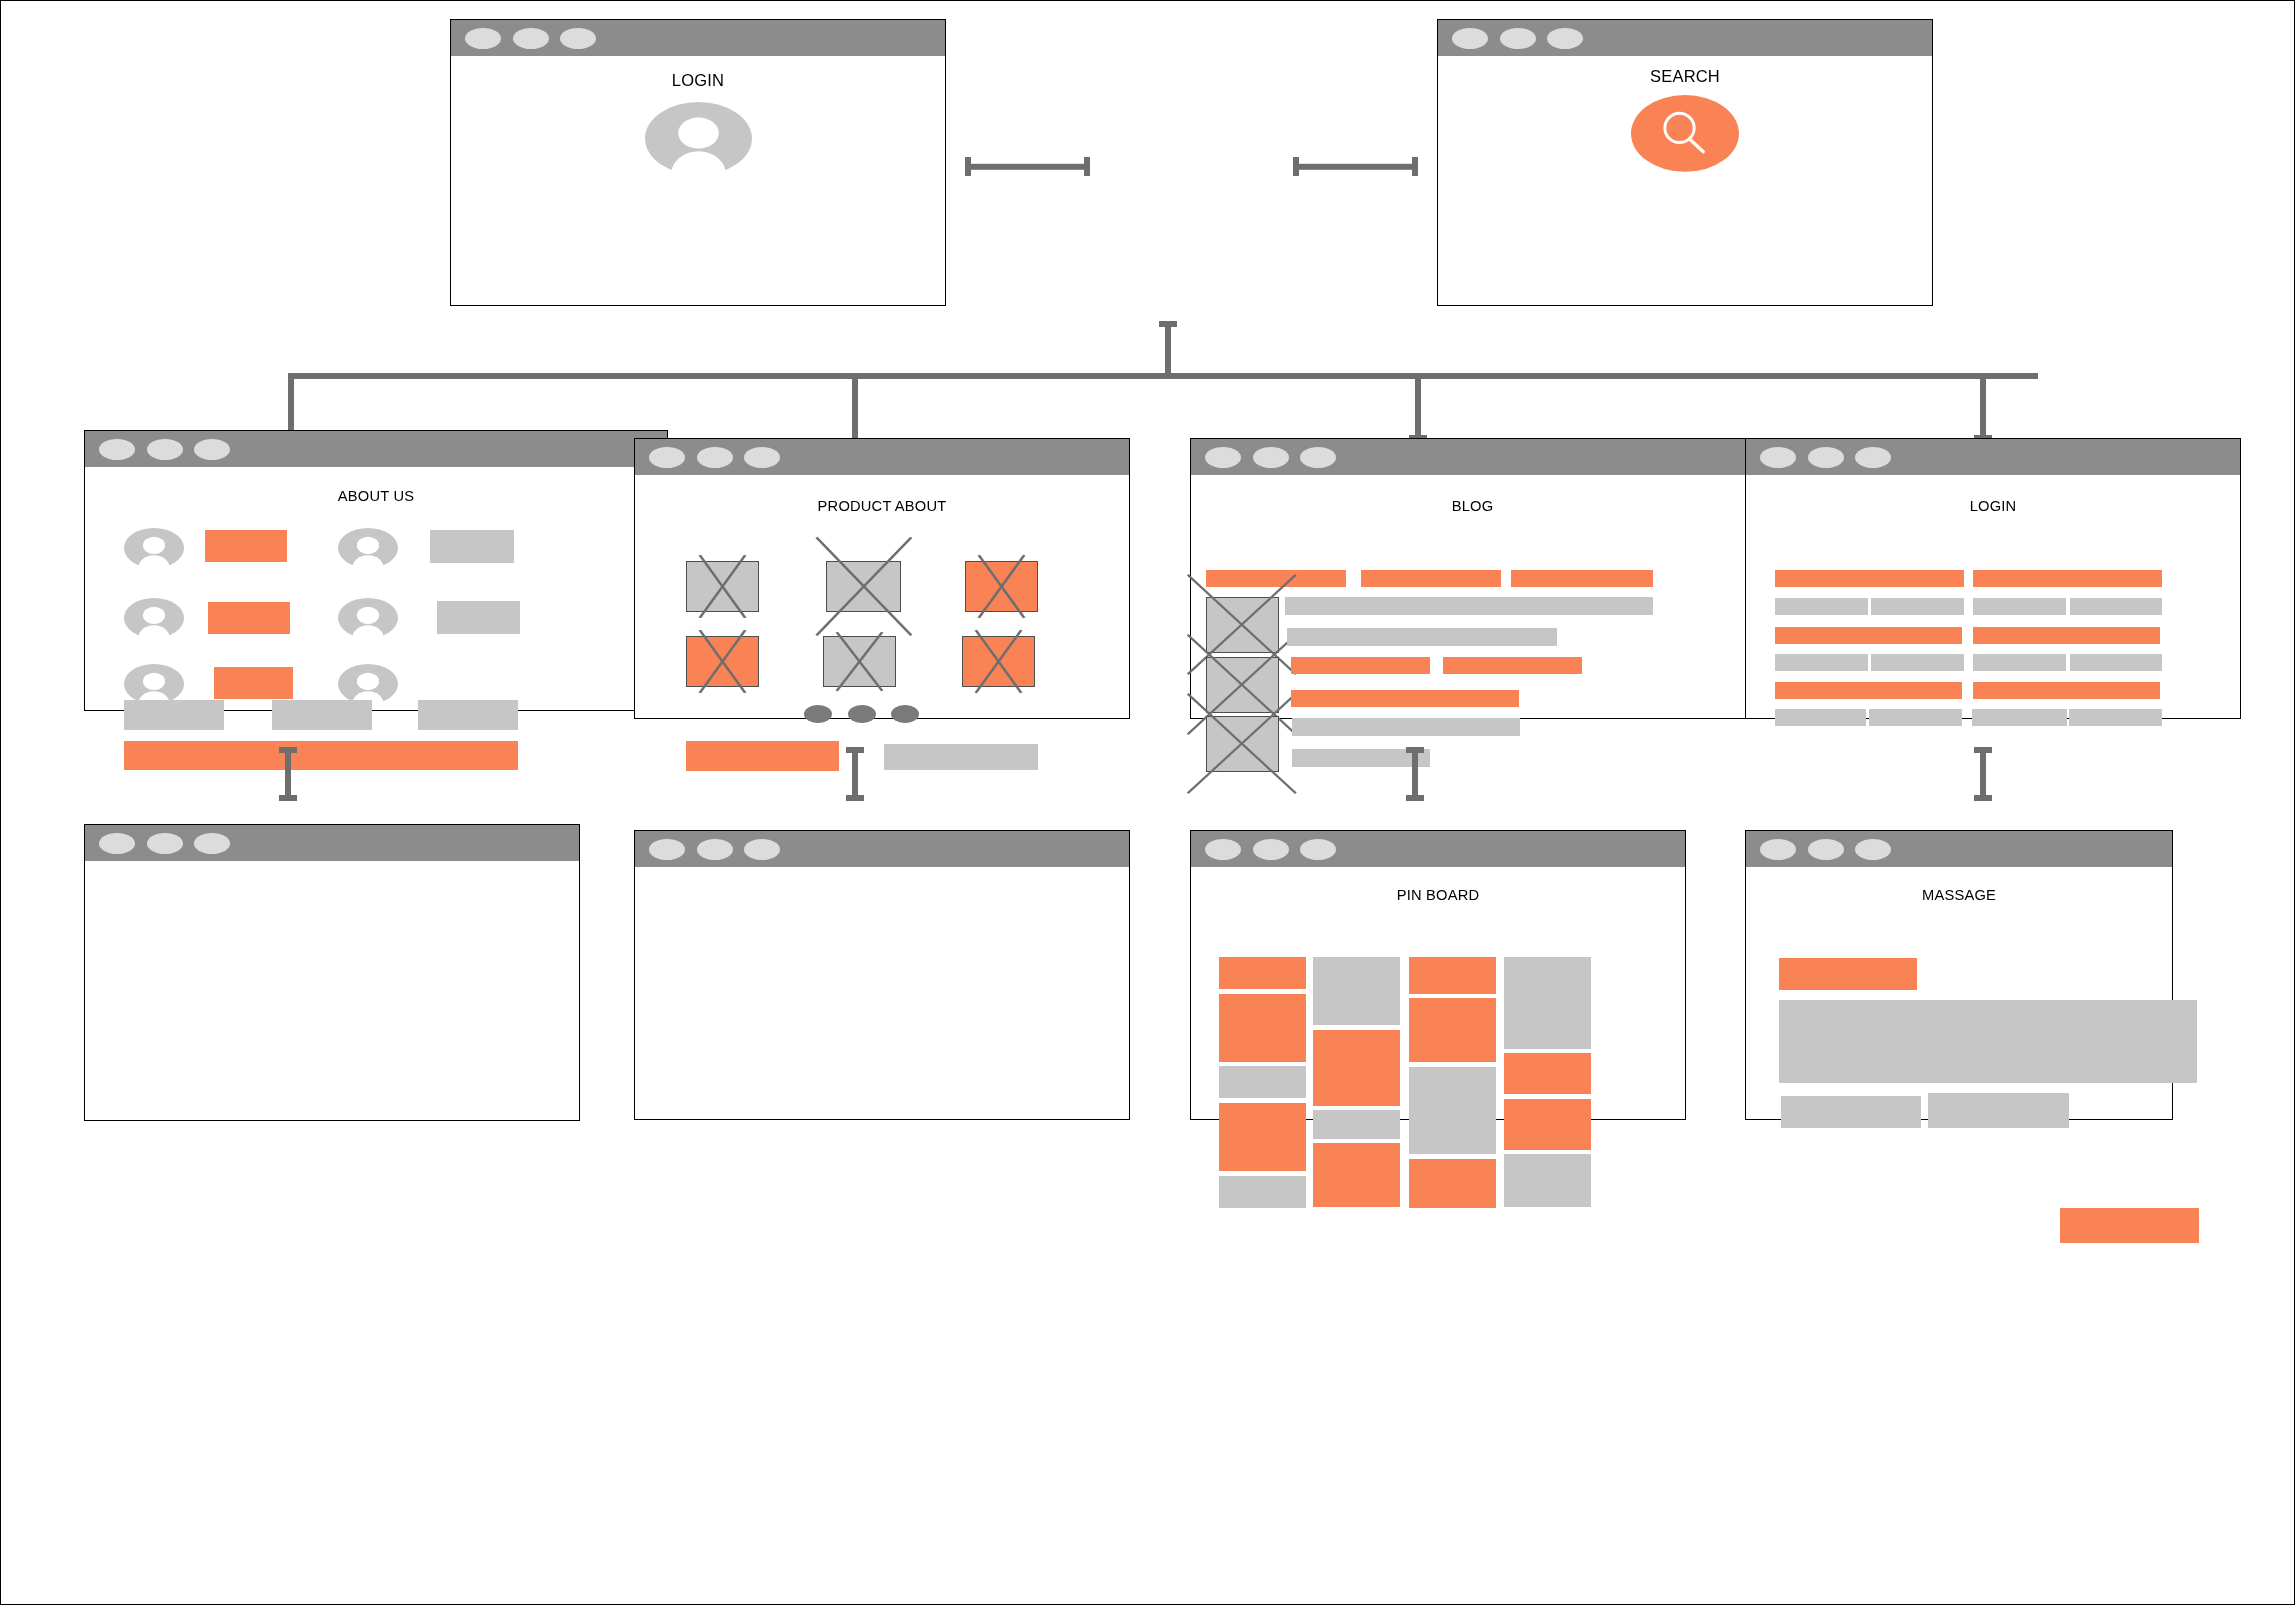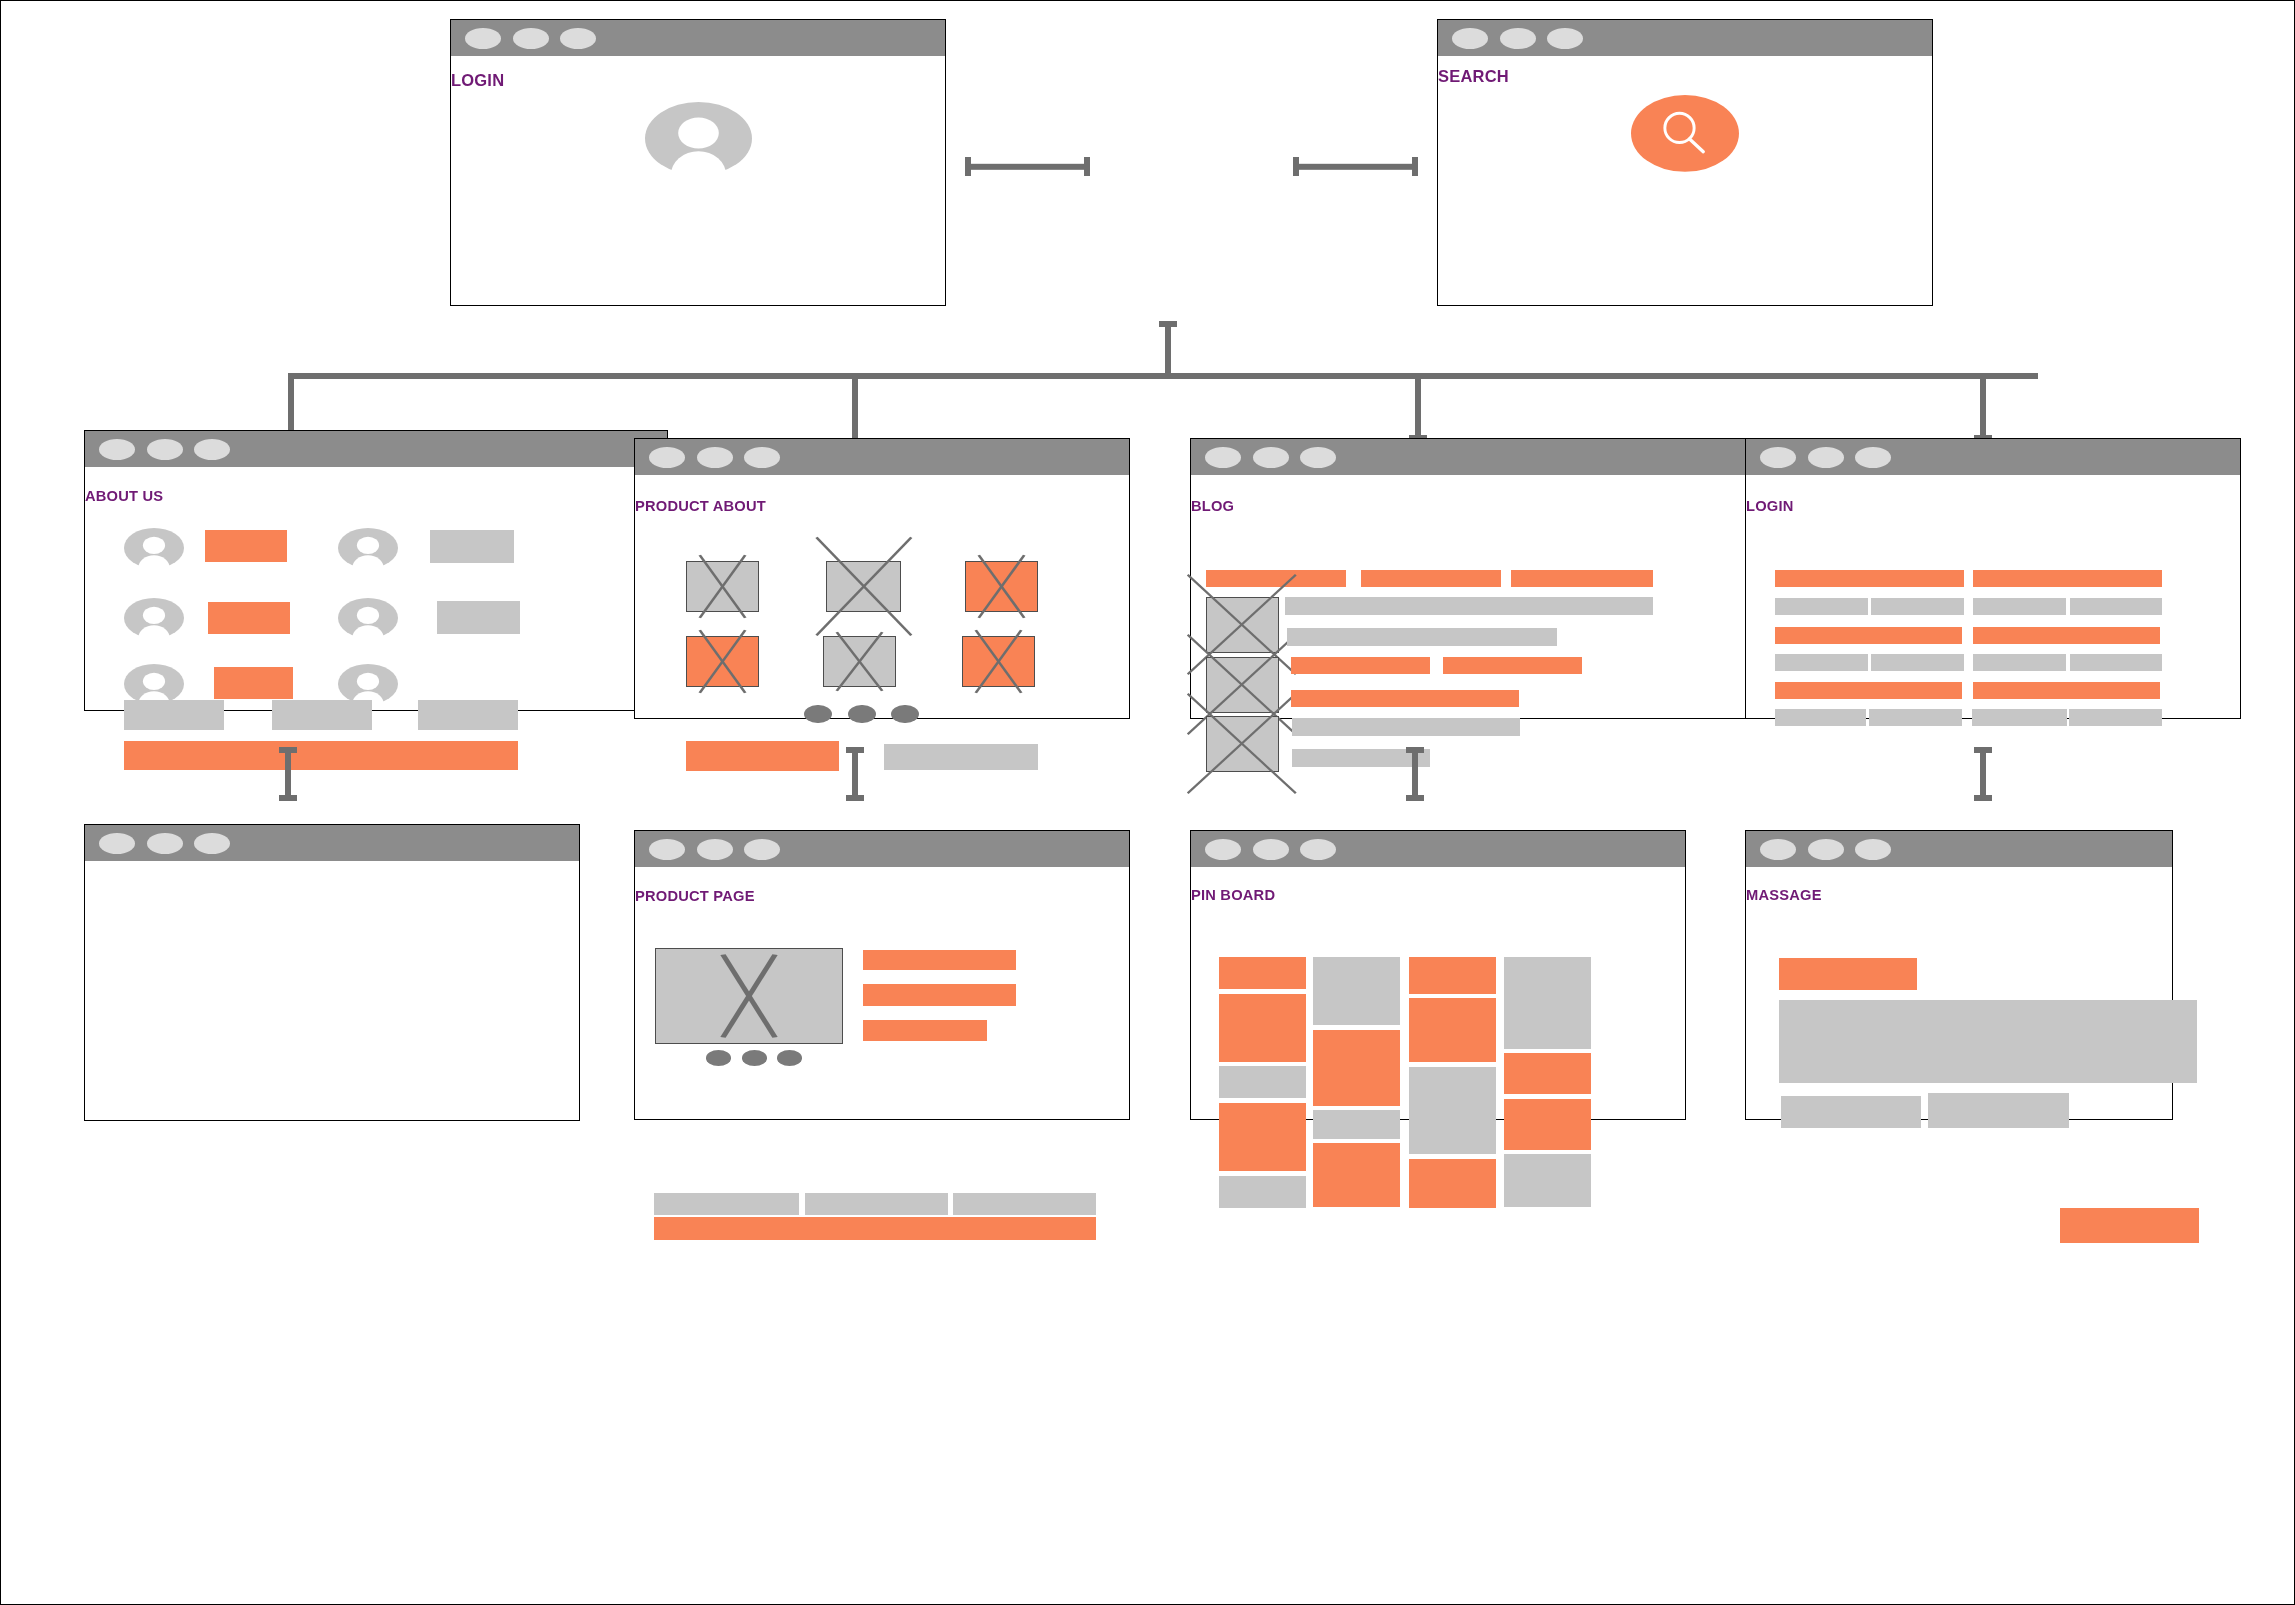--- a/index.html
+++ b/index.html
@@ -30,22 +30,23 @@
   }
   .dot{
     position:absolute;top:7.8px;width:36px;height:21px;border-radius:50%;
     background:#dcdcdc;
   }
   .dot.d1{left:13.8px;}
   .dot.d2{left:62px;}
   .dot.d3{left:109px;}
   .win-title{
     position:absolute;left:0;width:100%;
-    font-weight:700;
-    color:#701a75;
+    text-align:center;
+    font-weight:400;
+    color:#000000;
     letter-spacing:0.2px;
     font-family:"Liberation Sans", sans-serif;
   }
   .body-area{position:absolute;left:0;top:36px;width:100%;bottom:0;}
 
   
   .blk{position:absolute;box-sizing:border-box;}
   .o{background:#f98355;}
   .g{background:#c6c6c6;}
 
@@ -378,43 +379,20 @@
     <span class="dot d3"></span>
   </div>
 </div>
 
 <div class="win" style="left:634px;top:830px;width:496px;height:290px;">
   <div class="titlebar">
     <span class="dot d1"></span>
     <span class="dot d2"></span>
     <span class="dot d3"></span>
   </div>
-  <div class="body-area">
-    <div class="win-title" style="top:21px;font-size:14.7px;">PRODUCT PAGE</div>
-
-    <div class="imgph tight g" style="left:20px;top:81px;width:188px;height:96px;">
-      <svg viewBox="0 0 100 100" preserveAspectRatio="none">
-          <line x1="36" y1="6" x2="64" y2="94" stroke="#6e6e6e" stroke-width="3"></line>
-          <line x1="64" y1="6" x2="36" y2="94" stroke="#6e6e6e" stroke-width="3"></line>
-        </svg>
-    </div>
-
-    <div class="pdot" style="left:71px;top:183px;width:25px;height:15.6px;"></div>
-    <div class="pdot" style="left:107px;top:183px;width:25px;height:15.6px;"></div>
-    <div class="pdot" style="left:142px;top:183px;width:25px;height:15.6px;"></div>
-
-    <div class="blk o" style="left:228px;top:83px;width:153px;height:20px;"></div>
-    <div class="blk o" style="left:228px;top:117px;width:153px;height:22px;"></div>
-    <div class="blk o" style="left:228px;top:153px;width:124px;height:21px;"></div>
-
-    <div class="blk g" style="left:19px;top:326px;width:145px;height:22px;"></div>
-    <div class="blk g" style="left:170px;top:326px;width:143px;height:22px;"></div>
-    <div class="blk g" style="left:318px;top:326px;width:143px;height:22px;"></div>
-    <div class="blk o" style="left:19px;top:350px;width:442px;height:23px;"></div>
-  </div>
 </div>
 
 <div class="win" style="left:1190px;top:830px;width:496px;height:290px;padding-left:48px;">
   <div class="titlebar">
     <span class="dot d1"></span>
     <span class="dot d2"></span>
     <span class="dot d3"></span>
   </div>
   <div class="body-area">
     <div class="win-title" style="top:20px;font-size:14.7px;">PIN BOARD</div>

